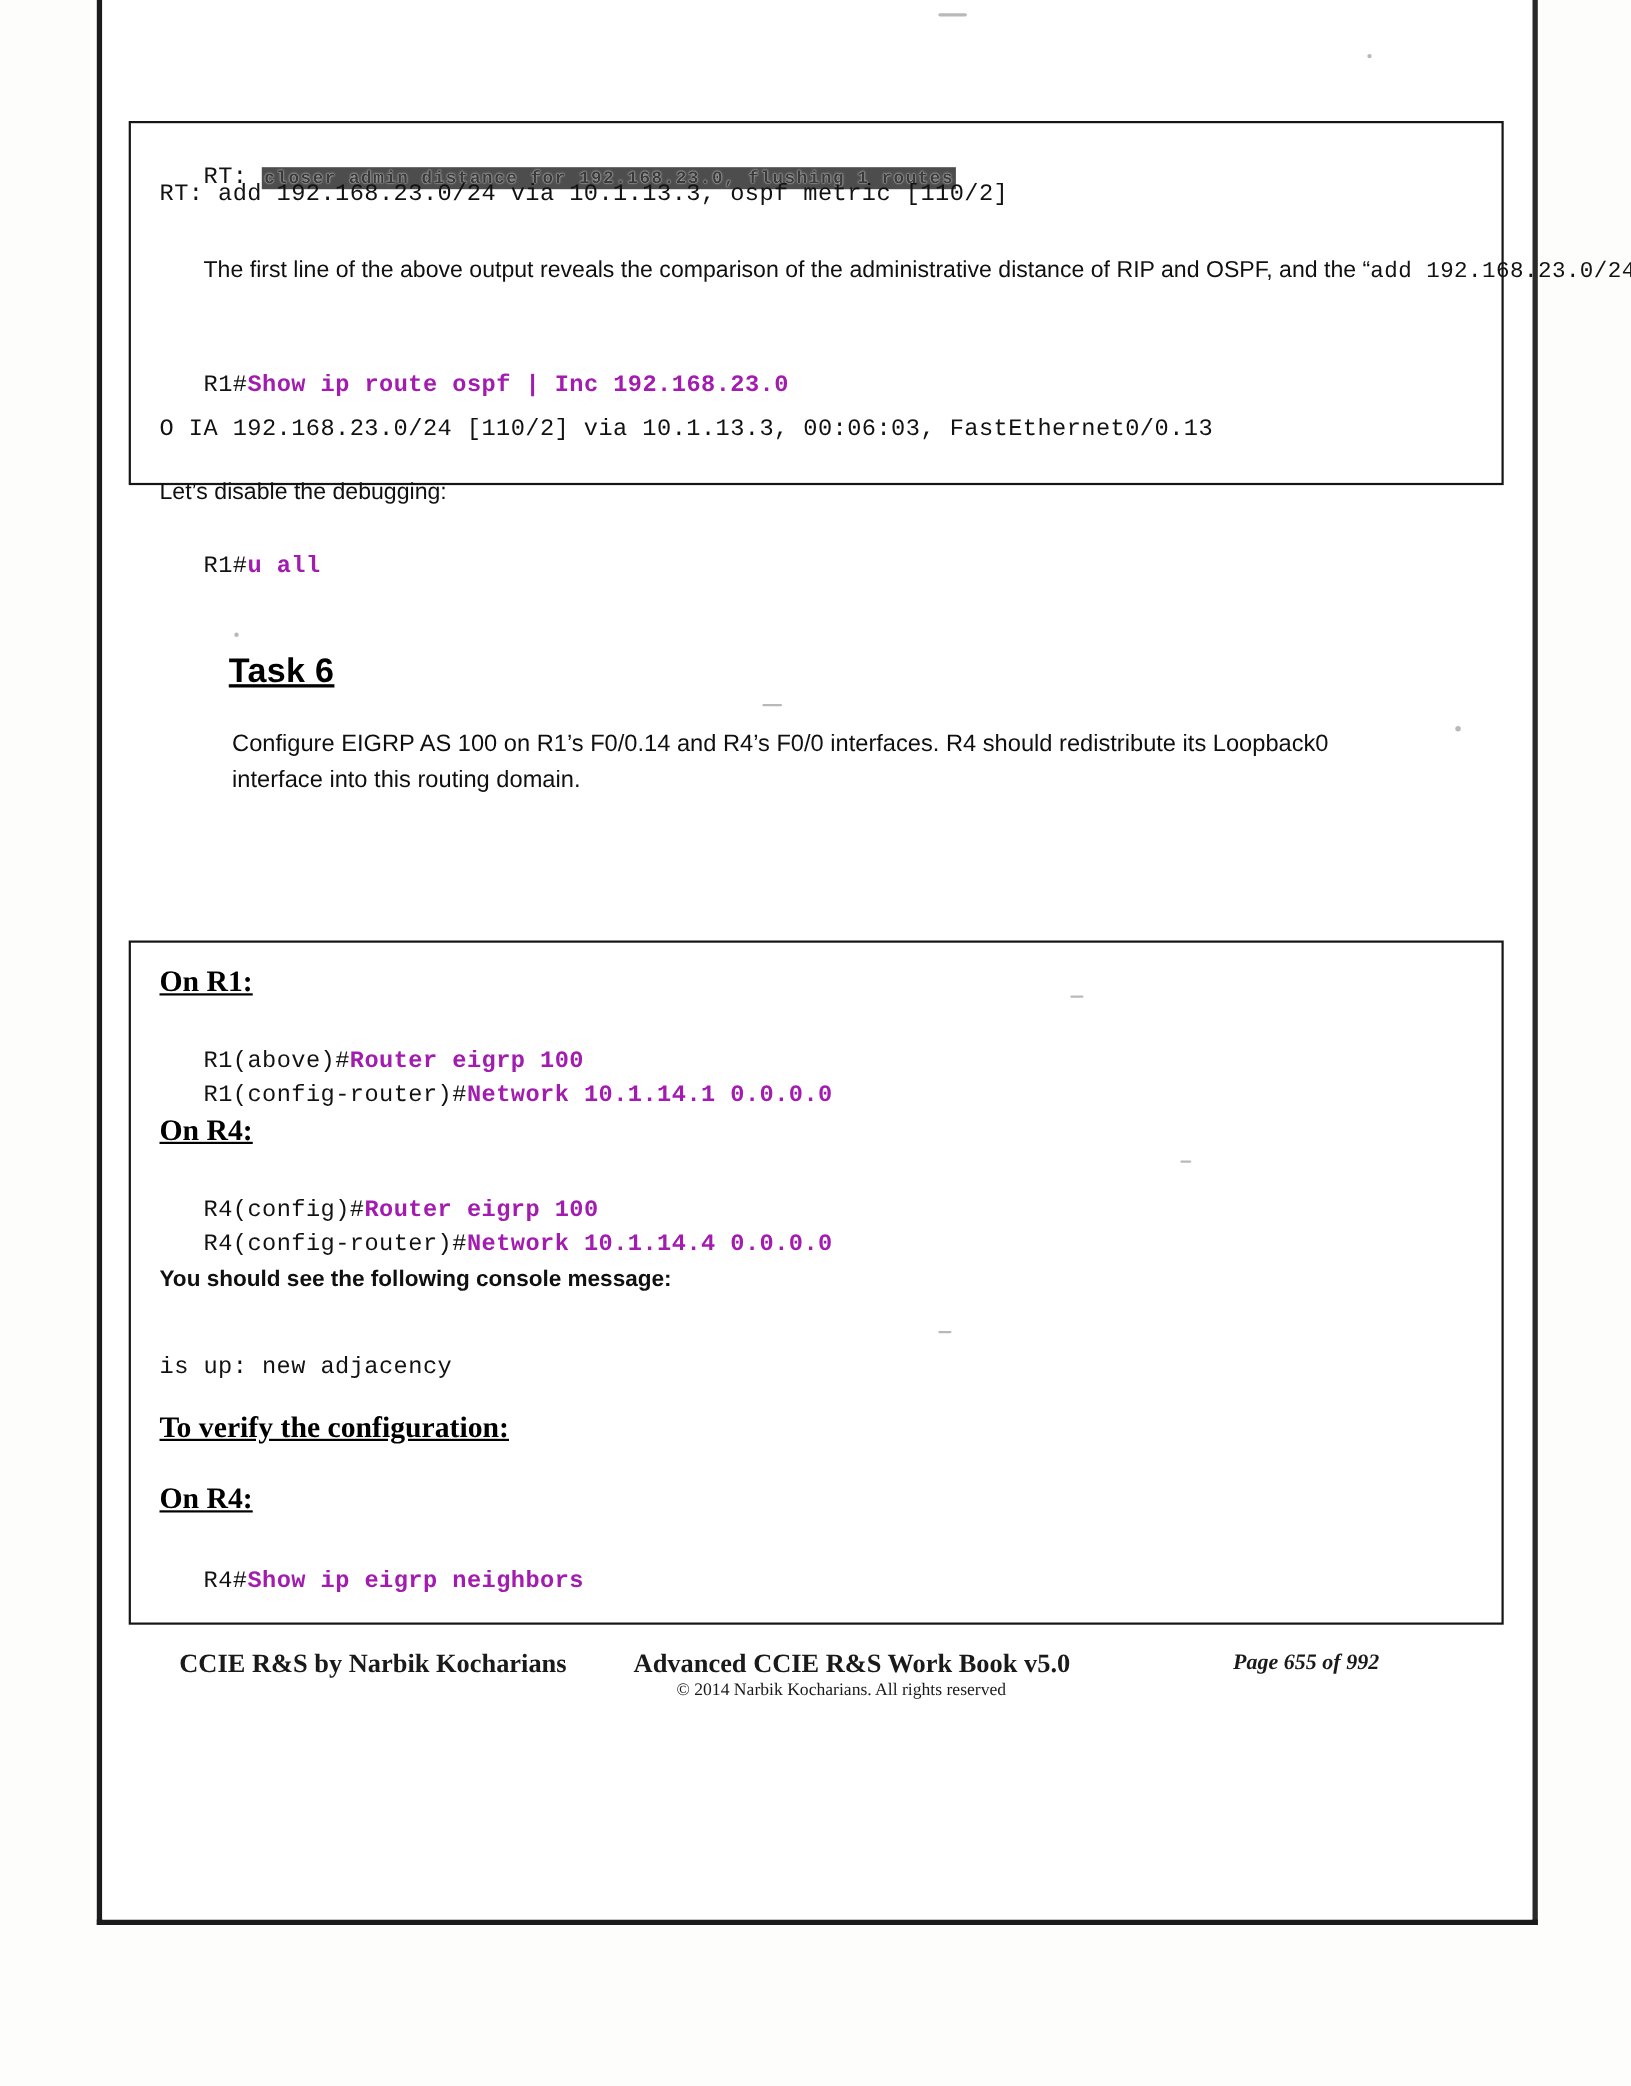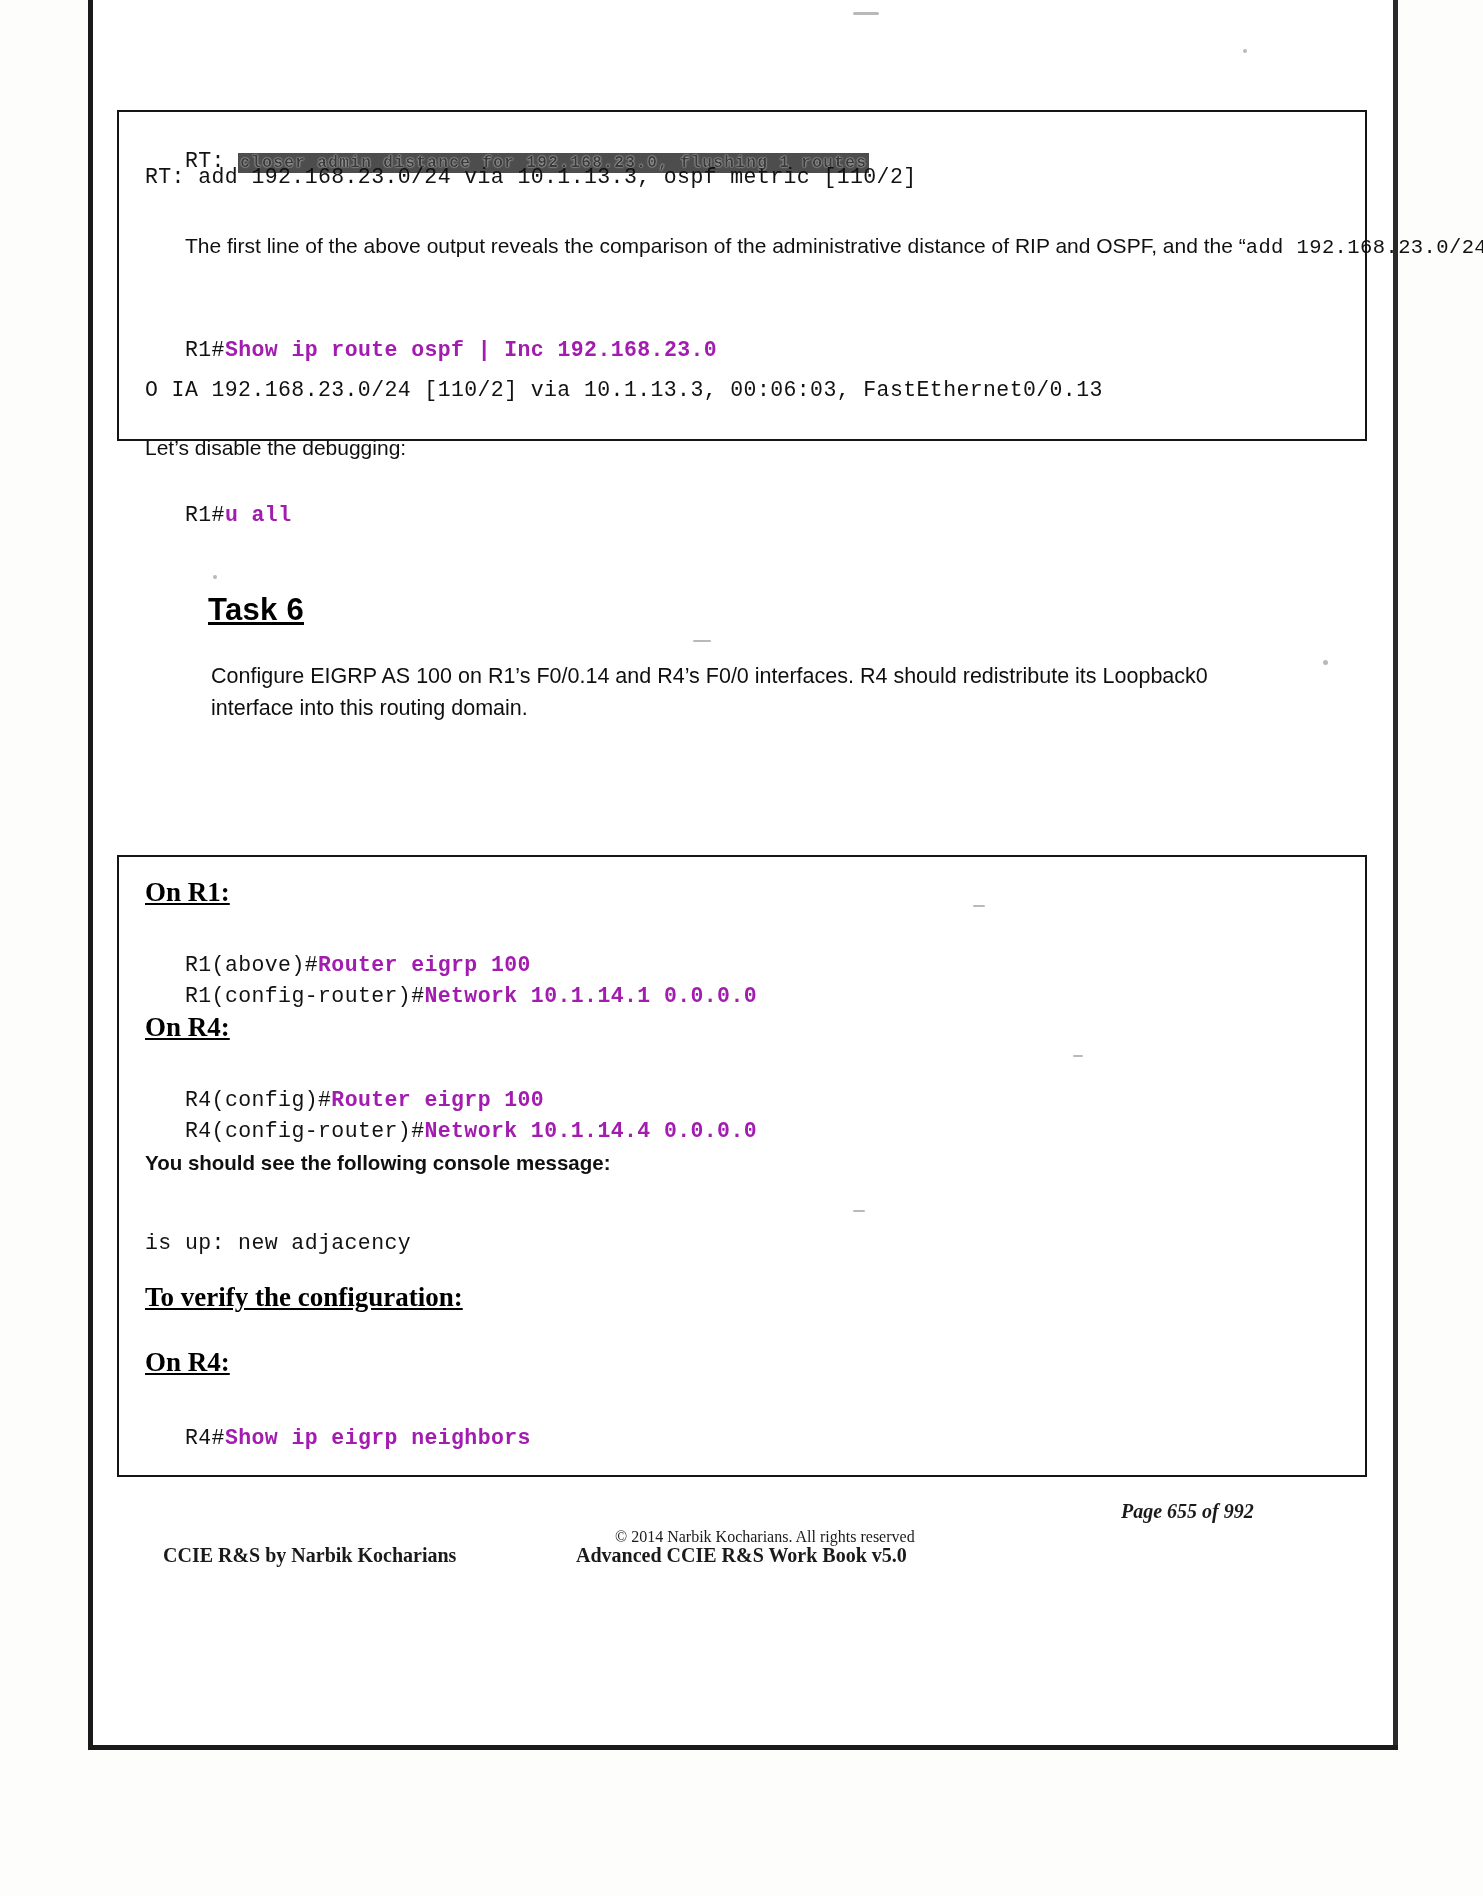--- a/index.html
+++ b/index.html
@@ -114,21 +114,21 @@
     font-family: "Liberation Sans", sans-serif;
     font-size: 21.5px;
     line-height: 32px;
     color: #0f0f0f;
   }
   .footer-line {
     position: absolute;
     font-family: "Liberation Serif", serif;
     color: #1a1a1a;
   }
-  .footer-main { font-size: 20px; font-weight: bold; margin-top: 44px; }
+  .footer-main { font-size: 24px; font-weight: bold; }
   .footer-sub  { font-size: 16px; text-align: center; }
   .footer-page { font-size: 20px; font-style: italic; font-weight: bold; }
 
   .speck { position: absolute; background: #b9b9b9; border-radius: 50%; }
 </style>
 </head>
 <body>
 
 <div class="page">
 

